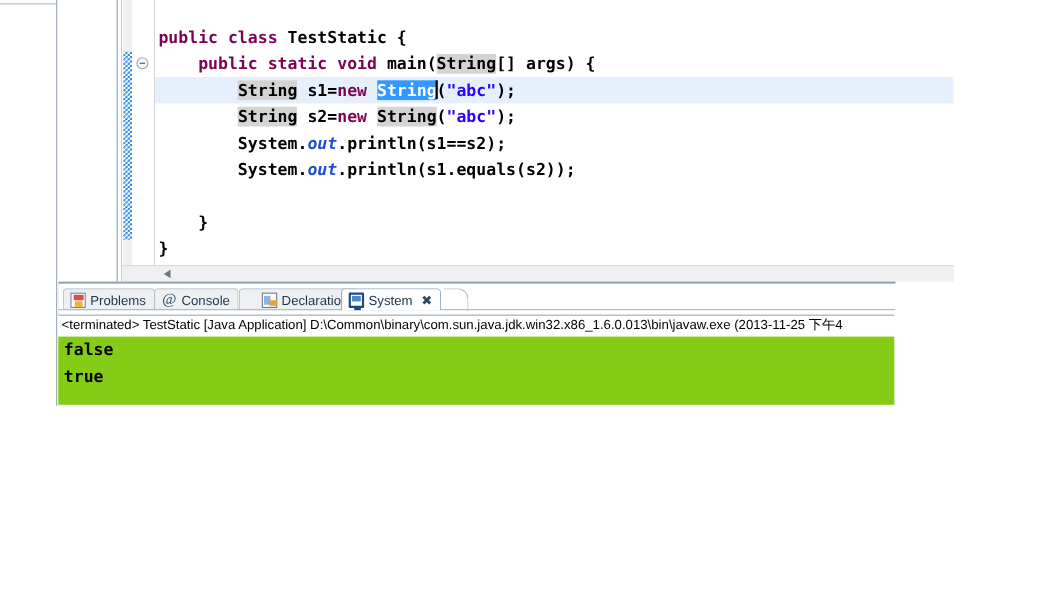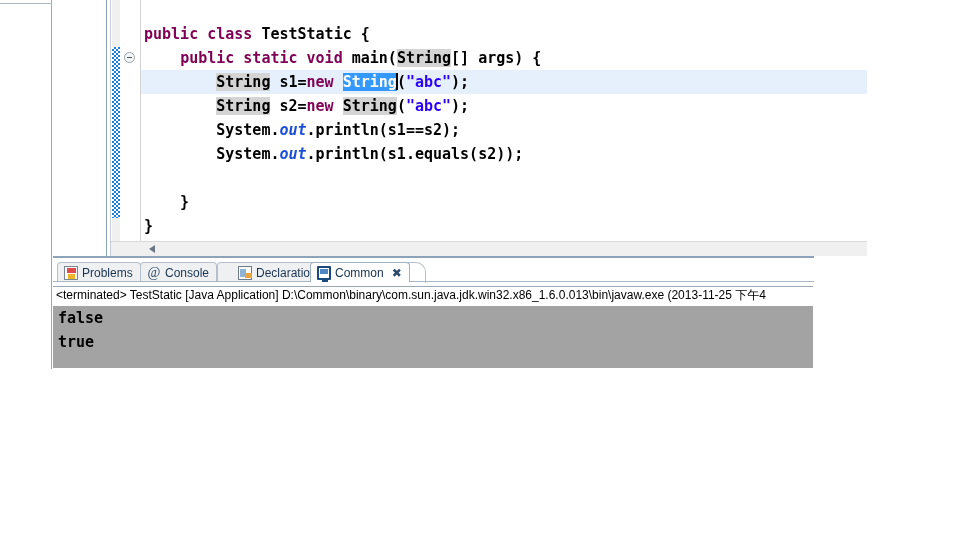--- a/index.html
+++ b/index.html
@@ -313,21 +313,21 @@
     line-height: 17px;
     padding-left: 3px;
     white-space: nowrap;
   }
 
   
   #console-output {
     position: absolute;
     left: 0; top: 48px;
     width: 760px; height: 62px;
-    background: #a3a3a3;
+    background: #84cc16;
     font-family: "DejaVu Sans Mono", monospace;
     font-size: 15px;
     font-weight: bold;
     line-height: 24px;
     color: #000;
     padding-left: 5px;
     box-sizing: border-box;
     white-space: pre;
   }
   #bottom-panel-left-border {
@@ -373,21 +373,21 @@
       <div class="view-tab" style="left: 87px;">
         <span class="ticon icon-javadoc">@</span>
         <span class="tab-label">Console</span>
       </div>
       <div class="view-tab" style="left: 164px; padding-left: 20px;">
         <span class="ticon icon-declaration"></span>
         <span class="tab-label">Declaration</span>
       </div>
       <div class="view-tab active" style="left: 257px;">
         <span class="ticon icon-console"></span>
-        <span class="tab-label">Common</span>
+        <span class="tab-label">System</span>
         <span class="tab-close">✖</span>
       </div>
       <div id="tab-tail" style="left: 350px; border-right: 1px solid rgb(182, 192, 202); border-top: 1px solid rgb(182, 192, 202); border-top-right-radius: 10px; background: transparent;"></div>
     </div>
   <div id="tab-underline"></div>
 
   <div id="launch-line">&lt;terminated&gt; TestStatic [Java Application] D:\Common\binary\com.sun.java.jdk.win32.x86_1.6.0.013\bin\javaw.exe (2013-11-25 下午4</div>
 
   <div id="console-output">false
 true</div>

